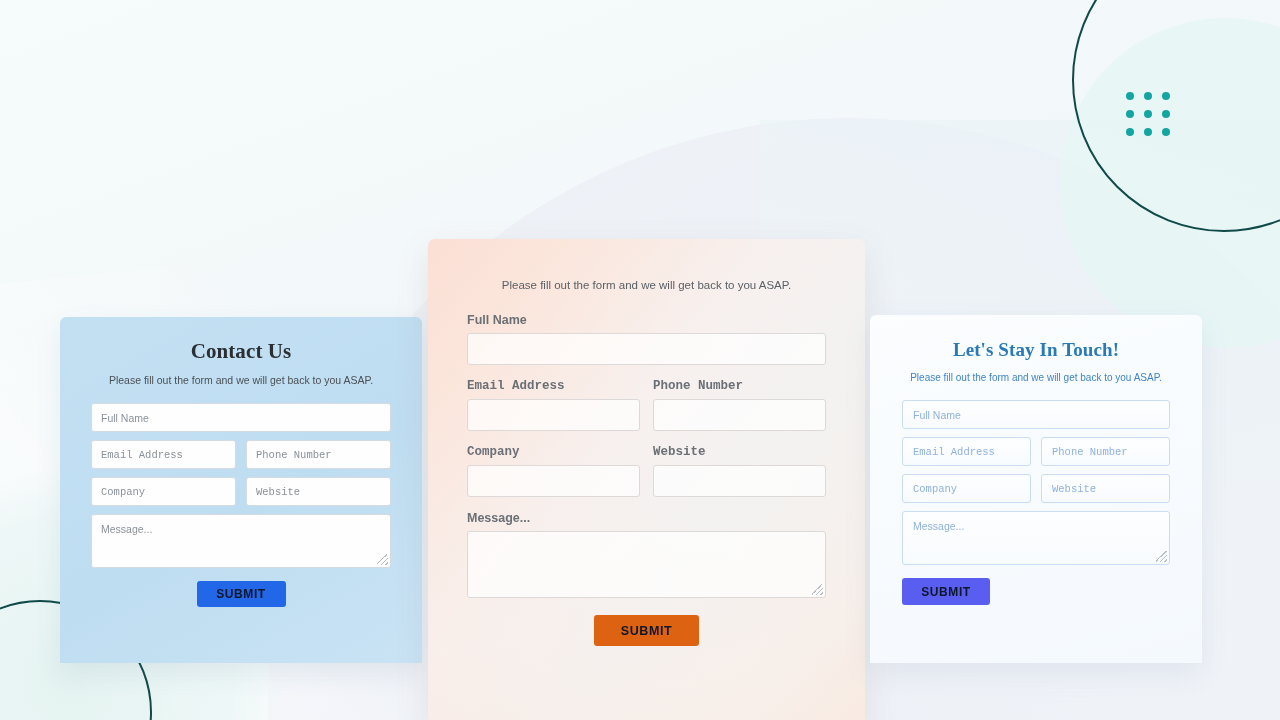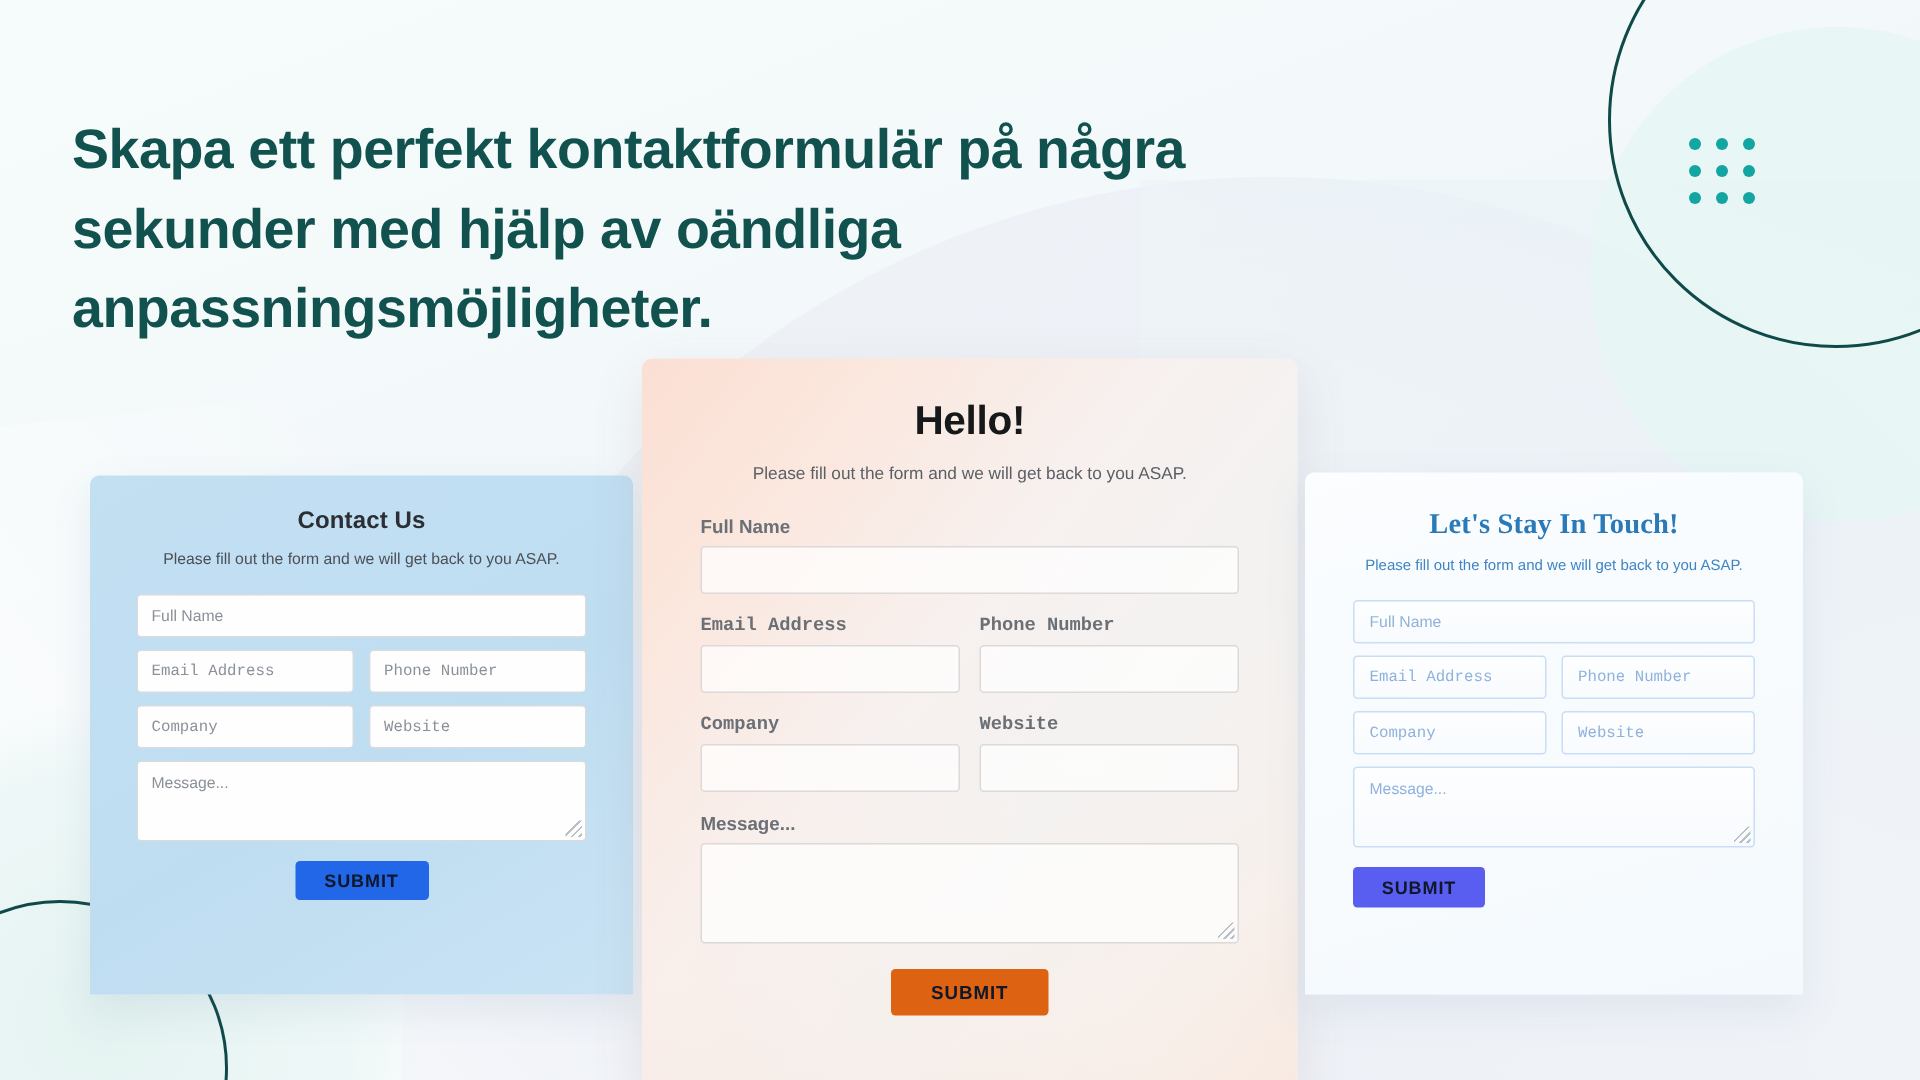--- a/index.html
+++ b/index.html
@@ -133,24 +133,25 @@
     left: 60px;
     top: 317px;
     width: 362px;
     height: 346px;
     background: linear-gradient(150deg, #c3e0f3 0%, #bfddf1 55%, #c9e3f4 100%);
     border-radius: 6px 6px 0 0;
     padding: 22px 31px 0 31px;
     box-shadow: 0 10px 26px rgba(70,110,140,.10);
   }
   #card-left .card-title {
-    font-size: 16px;
+    font-size: 21px;
     font-weight: 700;
     color: #2b2f33;
     letter-spacing: .1px;
+    font-family: Liberation Serif, serif;
   }
   #card-left .card-sub {
     font-size: 10.5px;
     color: #4a5056;
     margin-top: 10px;
   }
   #card-left .fields { margin-top: 17px; }
   .lf-input {
     box-sizing: border-box;
     width: 100%;
@@ -343,25 +344,20 @@
     <i></i>
     <i></i>
     <i></i>
     <i></i>
     <i></i>
     <i></i>
     <i></i>
     <i></i>
   </div>
 
-  <h1 class="headline">
-    <span>Skapa ett perfekt kontaktformulär på några</span><br>
-    <span>sekunder med hjälp av oändliga</span><br>
-    <span>anpassningsmöjligheter.</span>
-  </h1>
 
   <div class="card" id="card-left">
     <div class="card-title">Contact Us</div>
     <div class="card-sub">Please fill out the form and we will get back to you ASAP.</div>
 
     <div class="fields">
       <div class="lf-input">Full Name</div>
 
       <div class="row2">
         <div class="lf-input">Email Address</div>
@@ -380,21 +376,20 @@
 
       <div class="btn-wrap">
         <div class="btn">SUBMIT</div>
       </div>
     </div>
   </div>
 
   <div class="card" id="card-center">
     <div class="sheen"></div>
     <div class="inner">
-      <div class="card-title">Hello!</div>
       <div class="card-sub">Please fill out the form and we will get back to you ASAP.</div>
 
       <div class="fields">
         <div class="grp">
           <div class="cf-label">Full Name</div>
           <div class="cf-input"></div>
         </div>
 
         <div class="row2 grp">
           <div>

